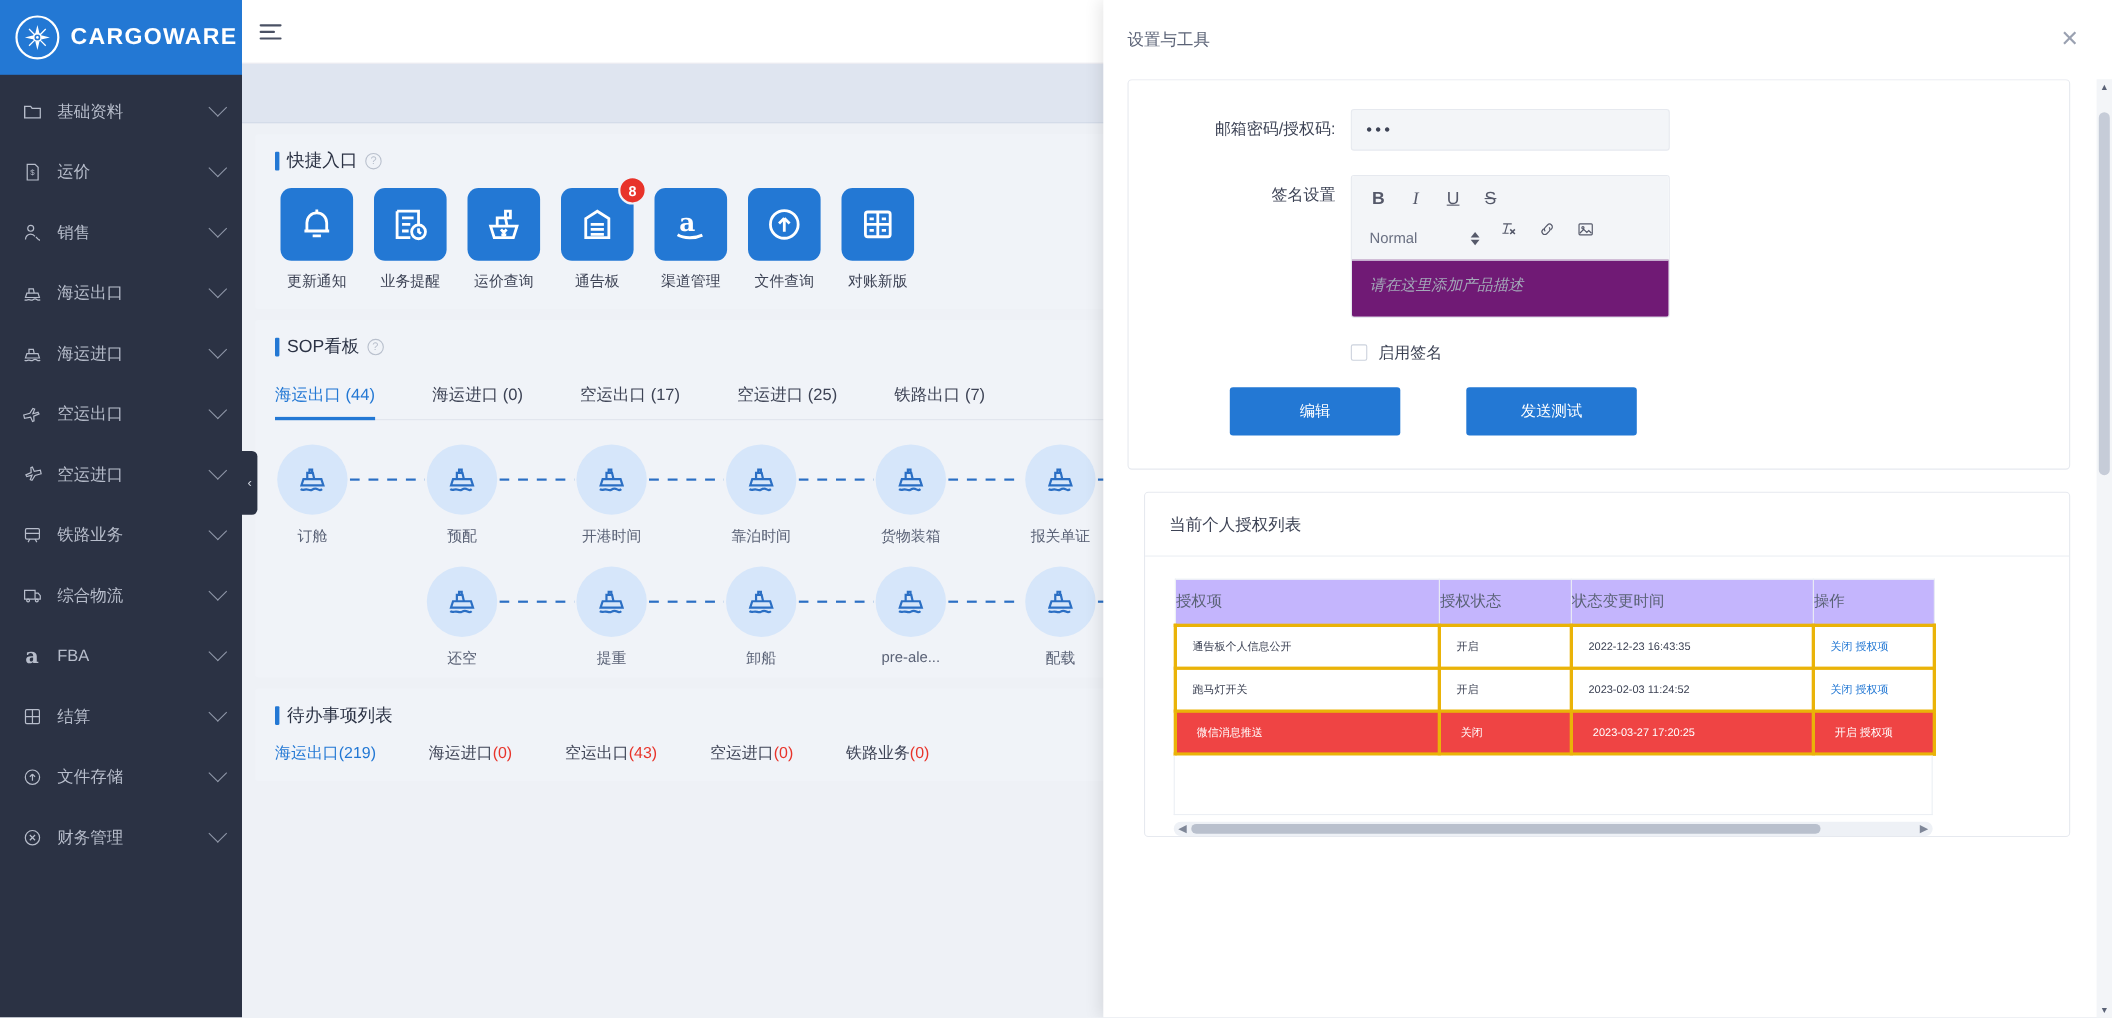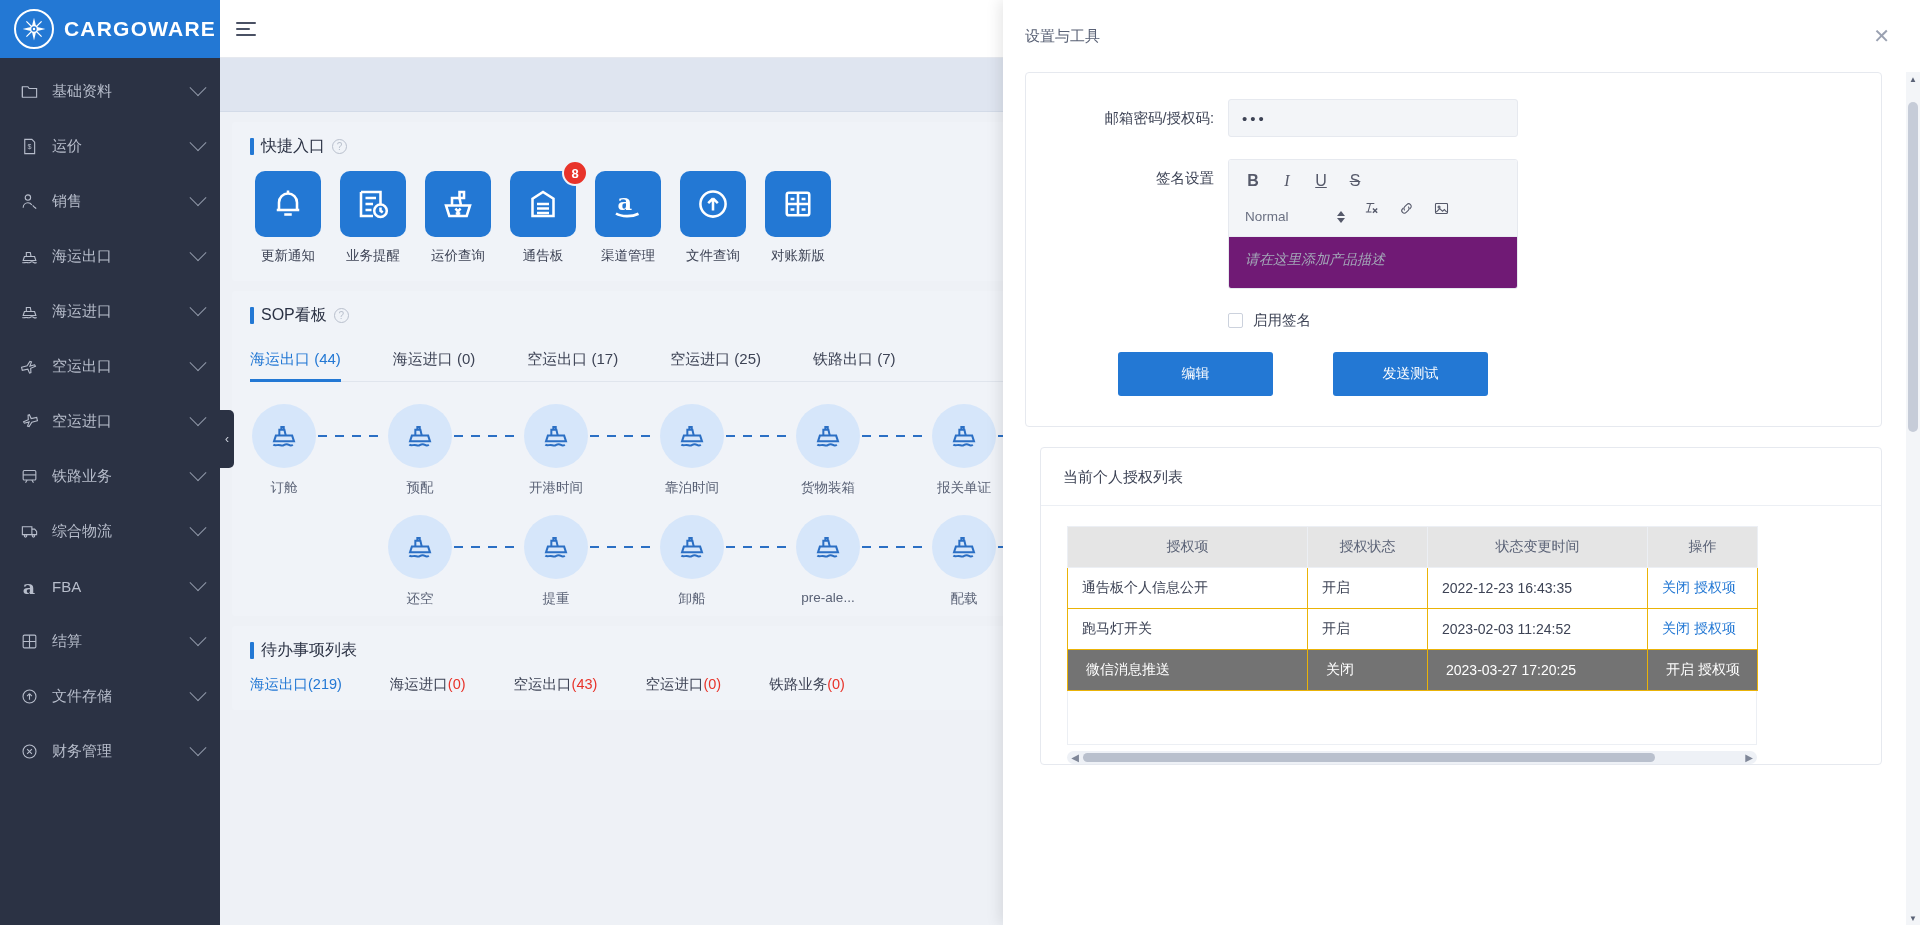--- a/index.html
+++ b/index.html
@@ -10,21 +10,21 @@
     background: #eef1f6;
   }
   body { position: relative; }
 
   
   #sidebar {
     position: absolute; left: 0; top: 0; width: 220px; height: 925px;
     background: #2b3244; overflow: hidden;
   }
   #brand {
-    height: 58px; background: #2378d4;
+    height: 68px; background: #2378d4;
     display: flex; align-items: center; gap: 10px; padding-left: 14px;
   }
   #brand .logo-circle {
     width: 40px; height: 40px; border-radius: 50%;
     border: 2px solid #ffffff; position: relative;
     display: flex; align-items: center; justify-content: center;
     flex: 0 0 auto;
   }
   #brand .logo-circle svg { width: 26px; height: 26px; }
   #brand .brand-text {
@@ -225,28 +225,28 @@
     font-family: "Liberation Sans", sans-serif;
   }
   .card-title {
     font-size: 15px; color: #3d4355; padding: 20px 22px 18px 22px;
     border-bottom: 1px solid #eceff4;
   }
   .card2 { border: 1px solid #e6e9ef; border-radius: 4px; background: #fff; margin-left: 15px; }
   .tbl-wrap { padding: 20px 0 0 26px; }
   table.auth { border-collapse: collapse; width: 690px; table-layout: fixed; }
   table.auth th {
-    background: #e5e5e5; color: #5a6276; font-weight: normal; font-size: 14px;
-    padding: 11px 0; text-align: center; border: 1px solid #eceff4;
+    background: #c4b5fd; color: #5a6276; font-weight: normal; font-size: 14px;
+    padding: 11px 0; text-align: left; border: 1px solid #eceff4;
   }
   table.auth td {
-    font-size: 14px; color: #3d4355; padding: 11px 0 11px 14px;
-    border: 1px solid #eab308; white-space: nowrap;
-  }
-  table.auth tr.sel td { background: #737373; color: #fff; padding-left: 18px; }
+    font-size: 10px; color: #3d4355; padding: 11px 0 11px 14px;
+    border: 3px solid #eab308; white-space: nowrap;
+  }
+  table.auth tr.sel td { background: #ef4444; color: #fff; padding-left: 18px; }
   table.auth tr.sel td a { color: #ffffff; }
   table.auth td a { color: #2378d4; text-decoration: none; cursor: pointer; }
   .tbl-empty { height: 54px; background: #fff; border: 1px solid #eceff4; border-top: none; width: 690px; }
   .hscroll {
     width: 690px; height: 13px; background: #eef1f6; margin-top: 6px;
     display: flex; align-items: center; border-radius: 7px; position: relative;
   }
   .hscroll .arrow { width: 16px; text-align: center; color: #7f8798; font-size: 10px; cursor: pointer; }
   .hscroll .track { flex: 1 1 auto; height: 9px; background: #eef1f6; position: relative; }
   .hscroll .thumb {

